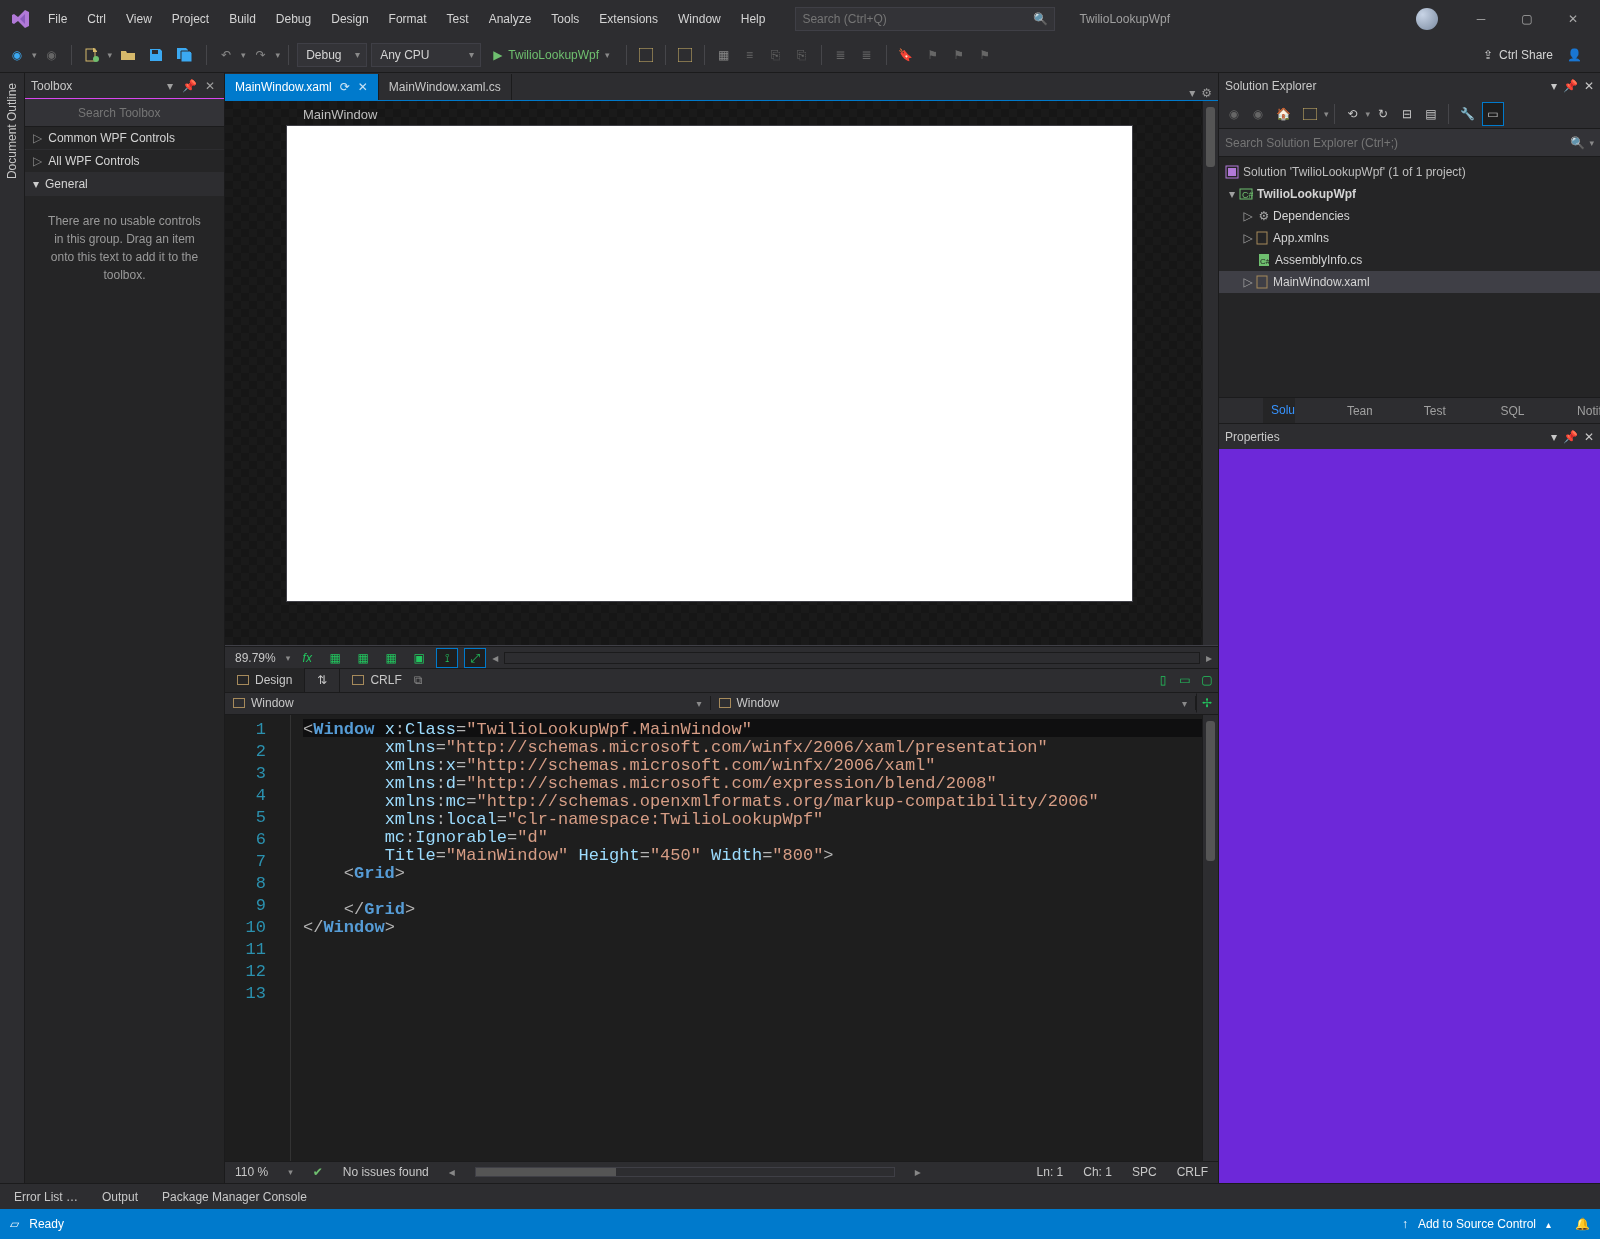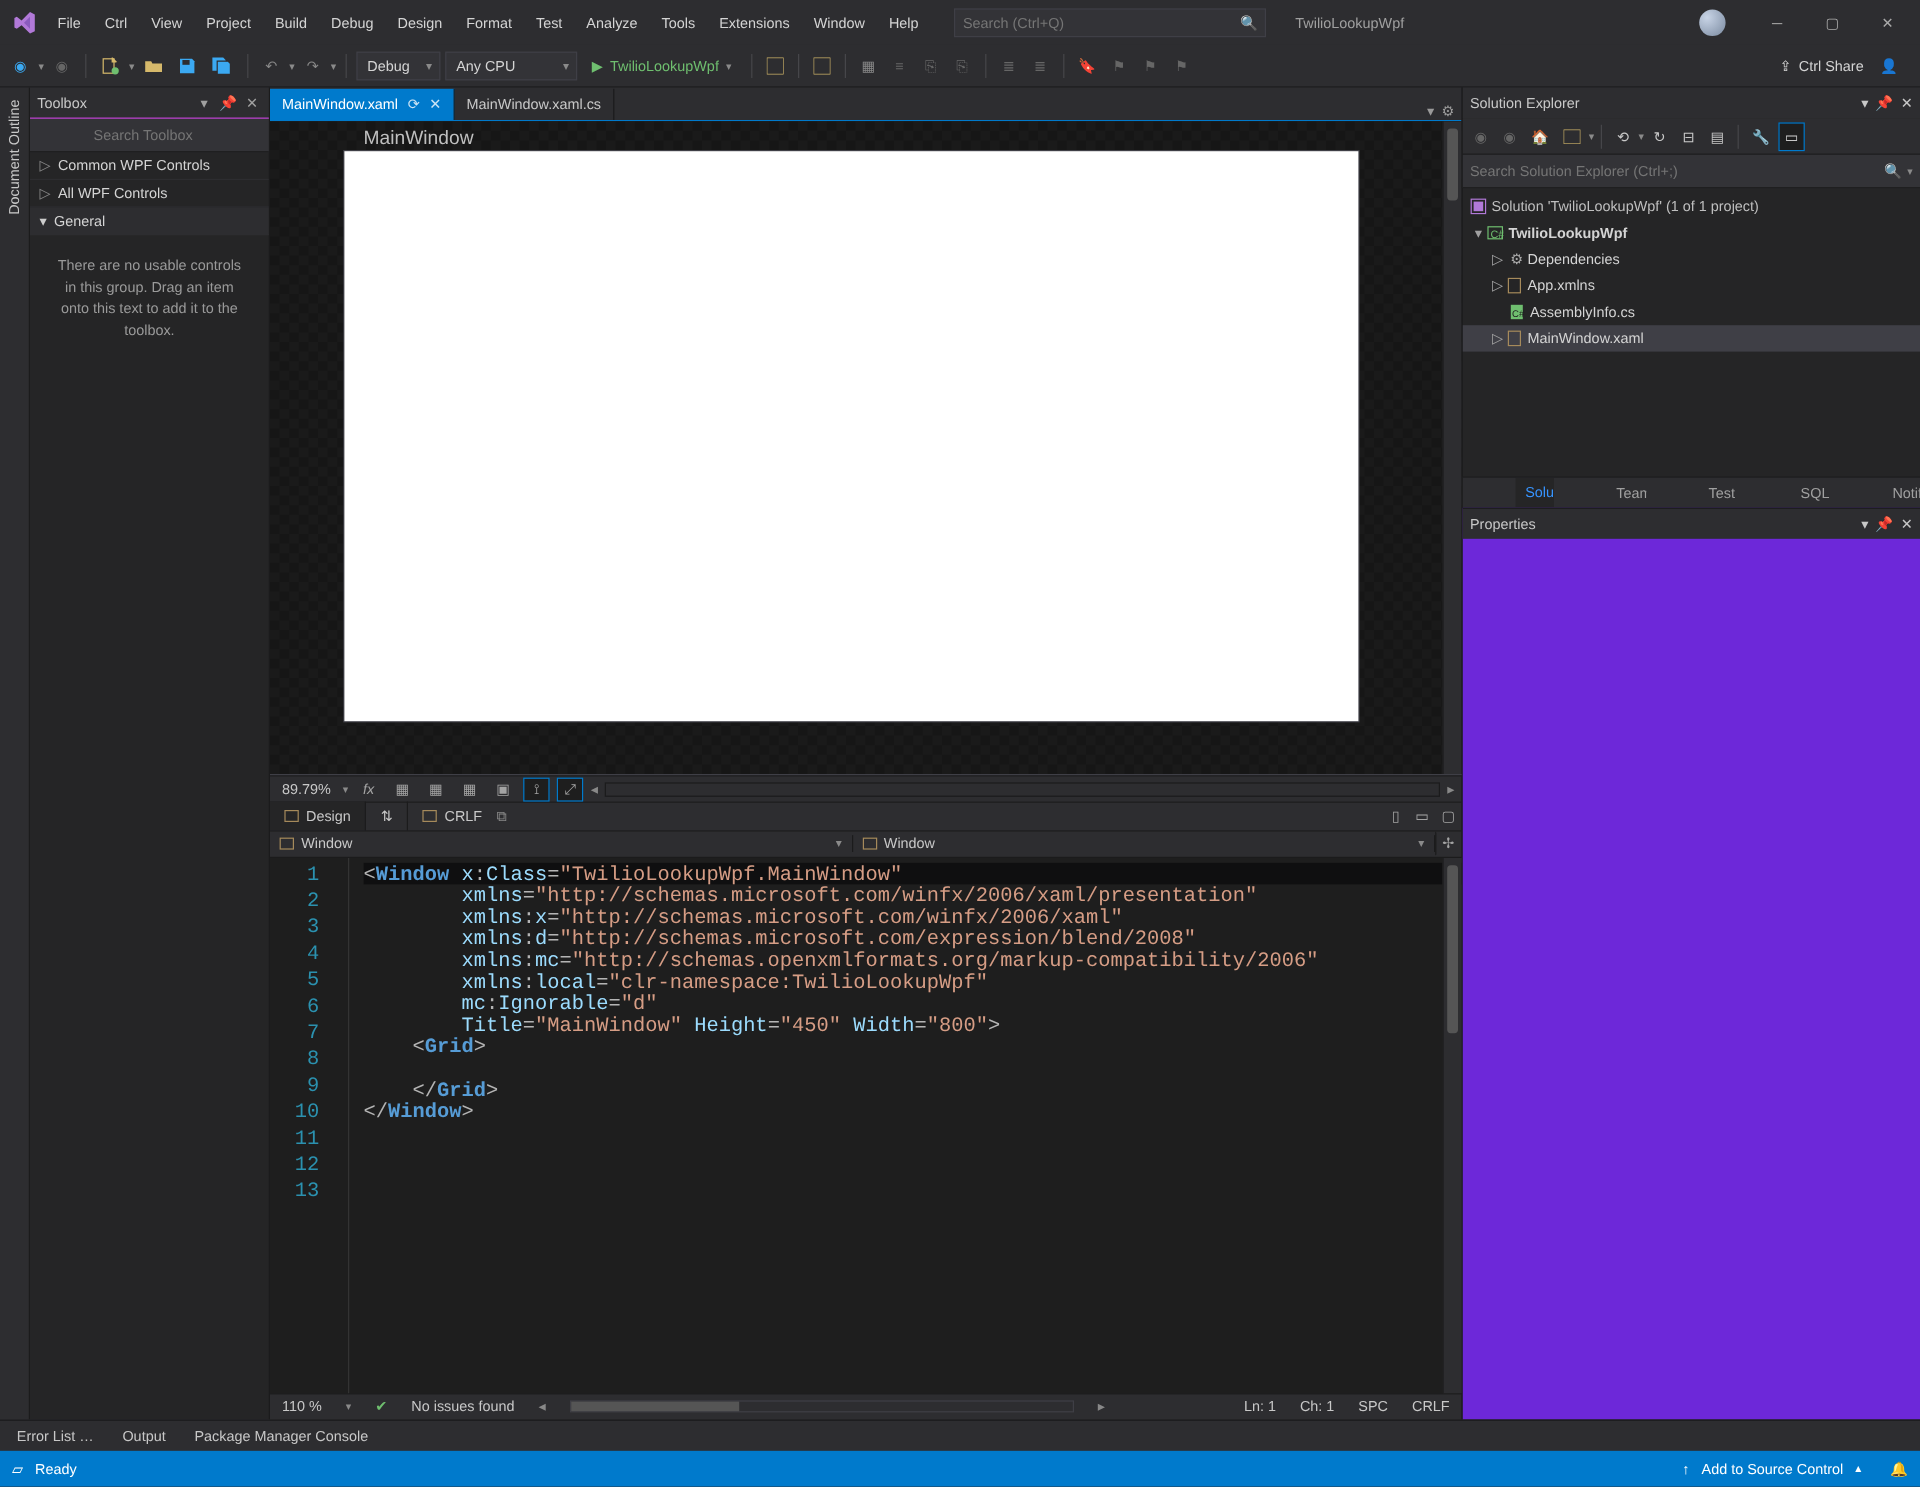--- a/index.html
+++ b/index.html
@@ -96,32 +96,32 @@
     background:
       repeating-conic-gradient(#1a1a1a 0% 25%, #161616 0% 50%) 0 0/16px 16px;
     position:relative; overflow:hidden;
     border-bottom:1px solid #3f3f46;
   }
   .artboard {
     position:absolute; left:62px; top:25px; width:845px; height:475px;
     background:#fff; box-shadow:0 0 0 1px #3f3f46;
   }
   .artboard-label {
-    position:absolute; left:78px; top:6px; color:#bfbfbf; font-size:16px;
+    position:absolute; left:78px; top:6px; color:#bfbfbf; font-size:13px;
   }
   .design-surface .v-scroll, .code-pane .v-scroll {
     position:absolute; right:0; top:0; bottom:0; width:16px; background:#2d2d30; border-left:1px solid #1b1b1c;
   }
   .v-thumb { position:absolute; left:3px; right:3px; top:6px; height:60px; background:#555; border-radius:3px;}
   
   .design-footer {
     height:24px; background:#2d2d30; display:flex; align-items:center; gap:6px; padding:0 6px; border-bottom:1px solid #1b1b1c;
     border-top:1px solid #1b1b1c;
   }
-  .mini-btn { width:22px; height:20px; display:flex; align-items:center; justify-content:center; color:#a3a3a3; border:1px solid transparent;}
+  .mini-btn { width:22px; height:20px; display:flex; align-items:center; justify-content:center; color:#22c55e; border:1px solid transparent;}
   .mini-btn.pressed { background:#1e1e1e; border:1px solid #007acc;}
   .design-footer .zoom { color:#c8c8c8; padding:0 4px; }
   .design-footer .h-scroll { flex:1; height:12px; background:#2d2d30; border:1px solid #1b1b1c; position:relative;}
   
   .dx-tabs { height:24px; background:#2d2d30; display:flex; align-items:center; border-bottom:1px solid #1b1b1c;}
   .dx-tab { padding:0 12px; height:24px; display:flex; align-items:center; gap:6px; color:#c8c8c8;}
   .dx-tab.active { background:#252526; }
   .dx-tab .sqicon { width:12px; height:10px; border:1px solid #a68a5b; display:inline-block;}
   .dx-tabs .flex { flex:1; }
   

